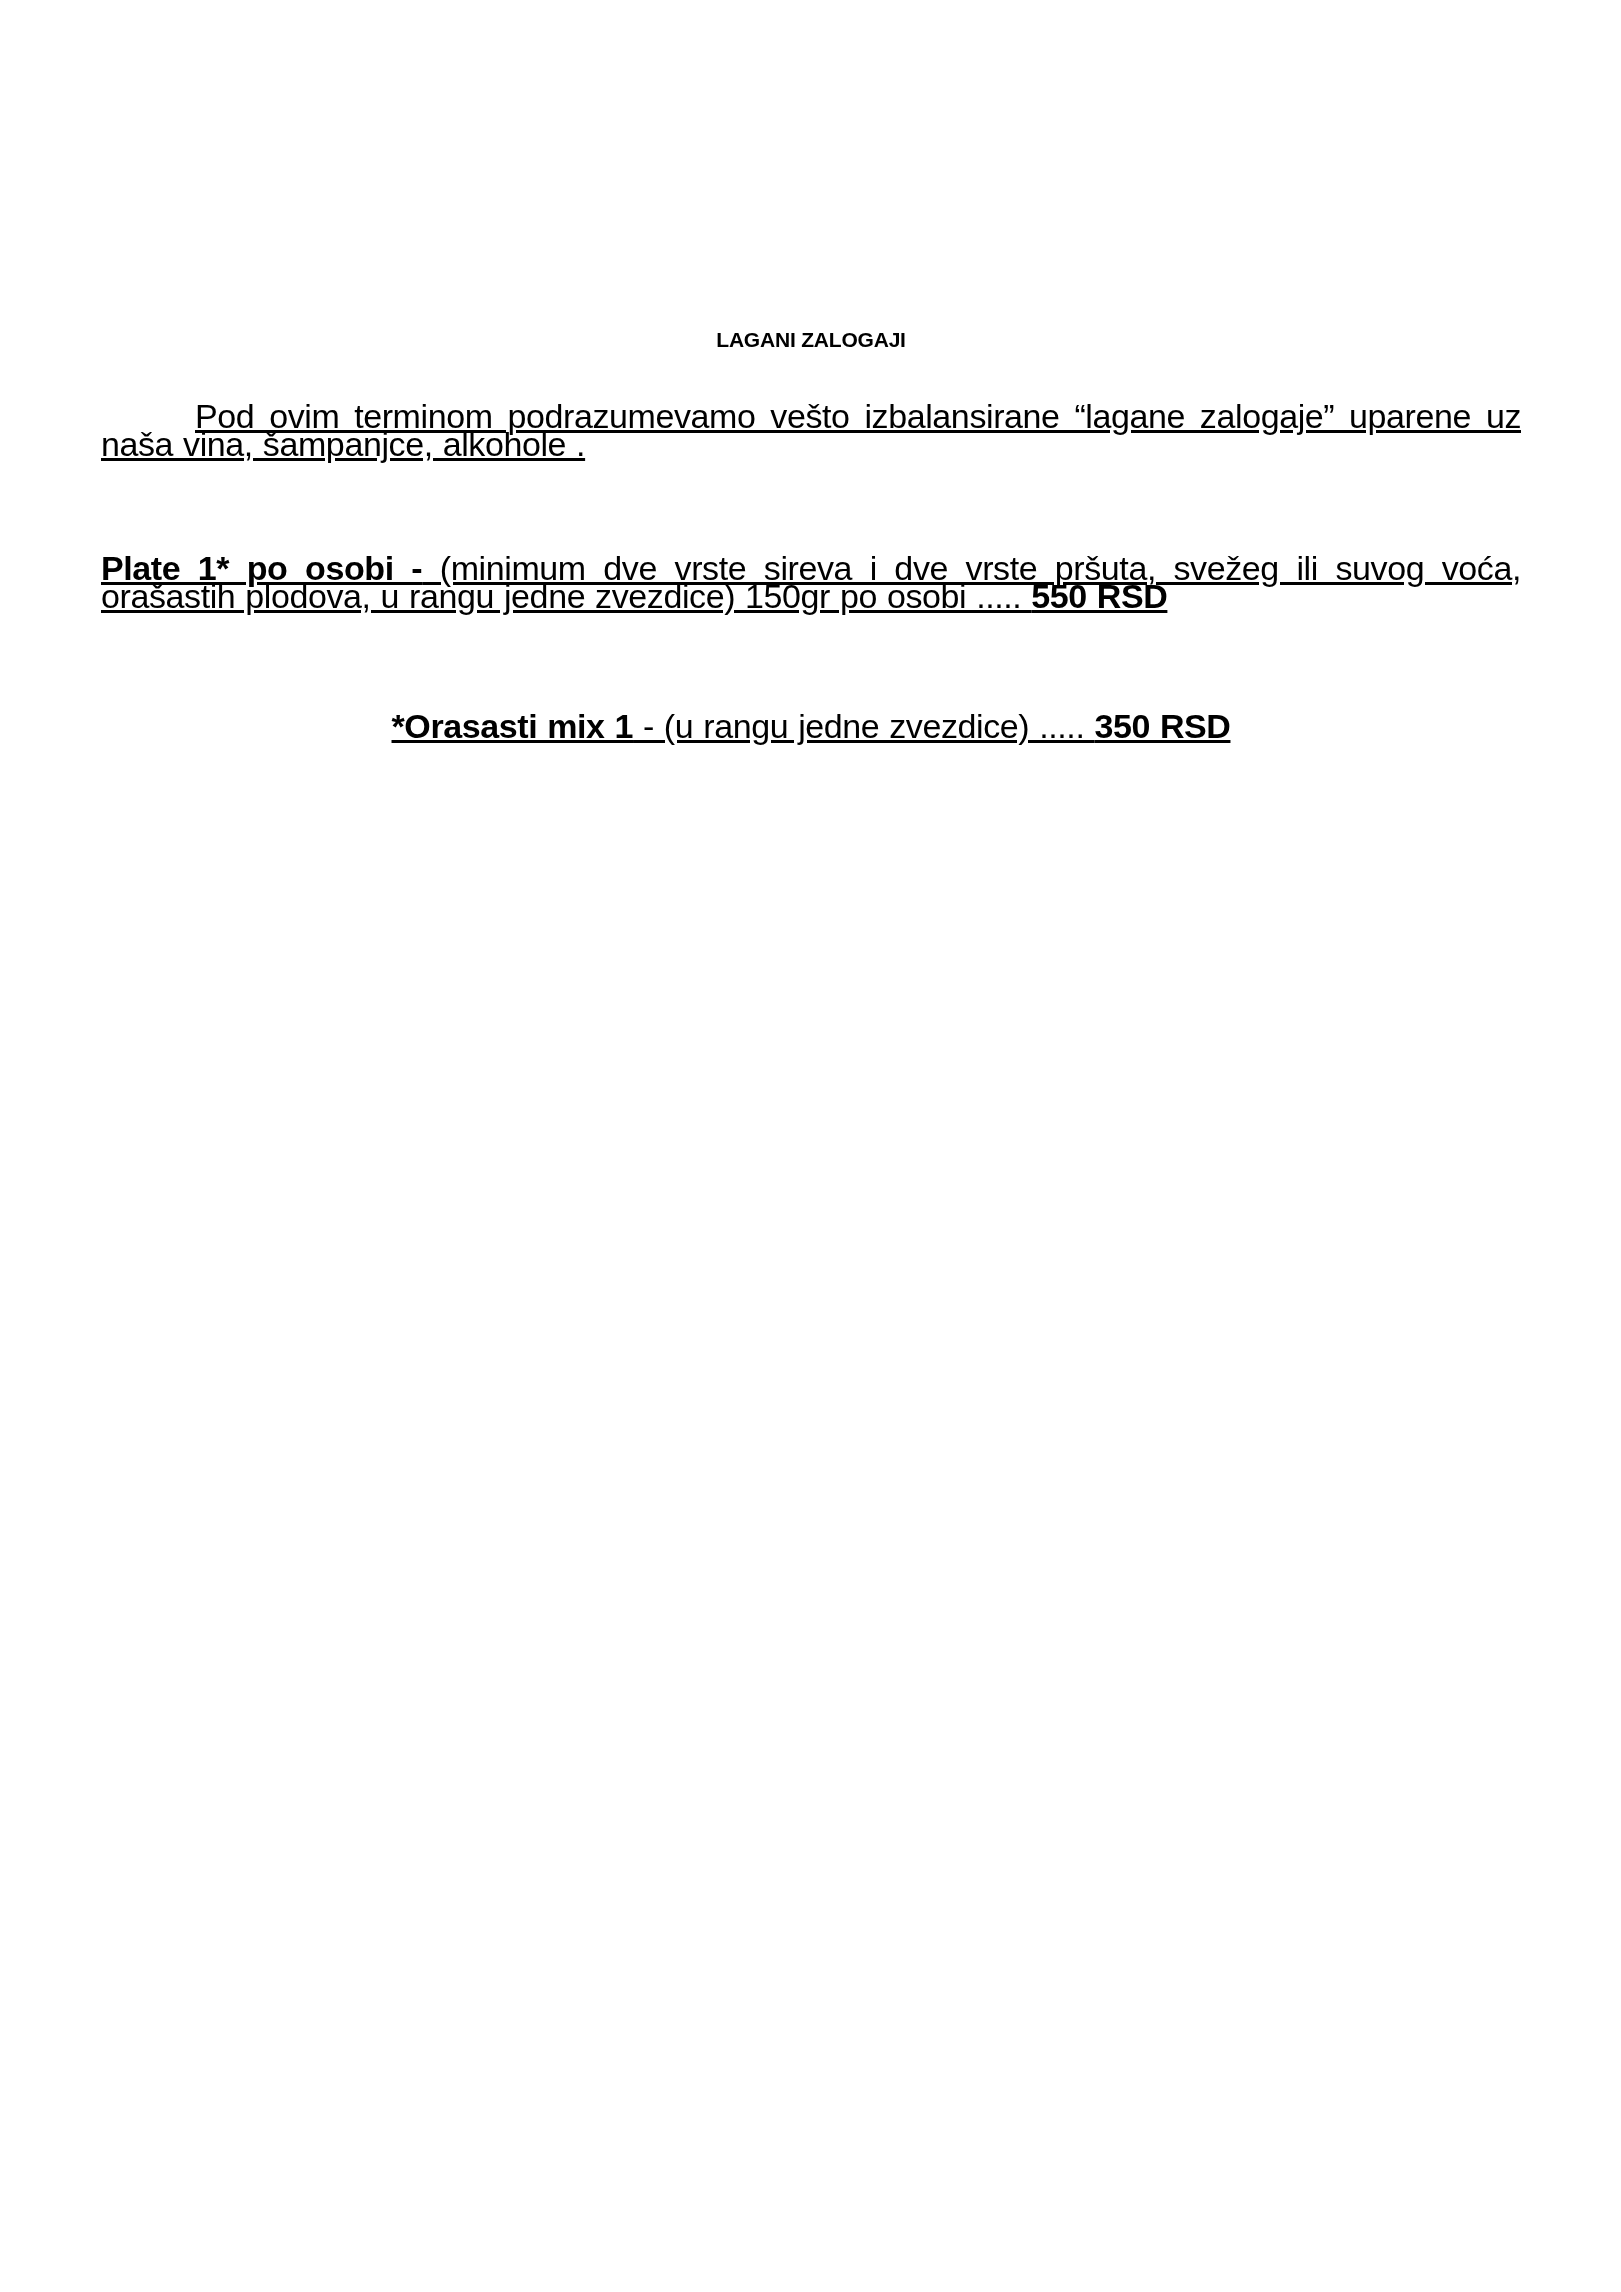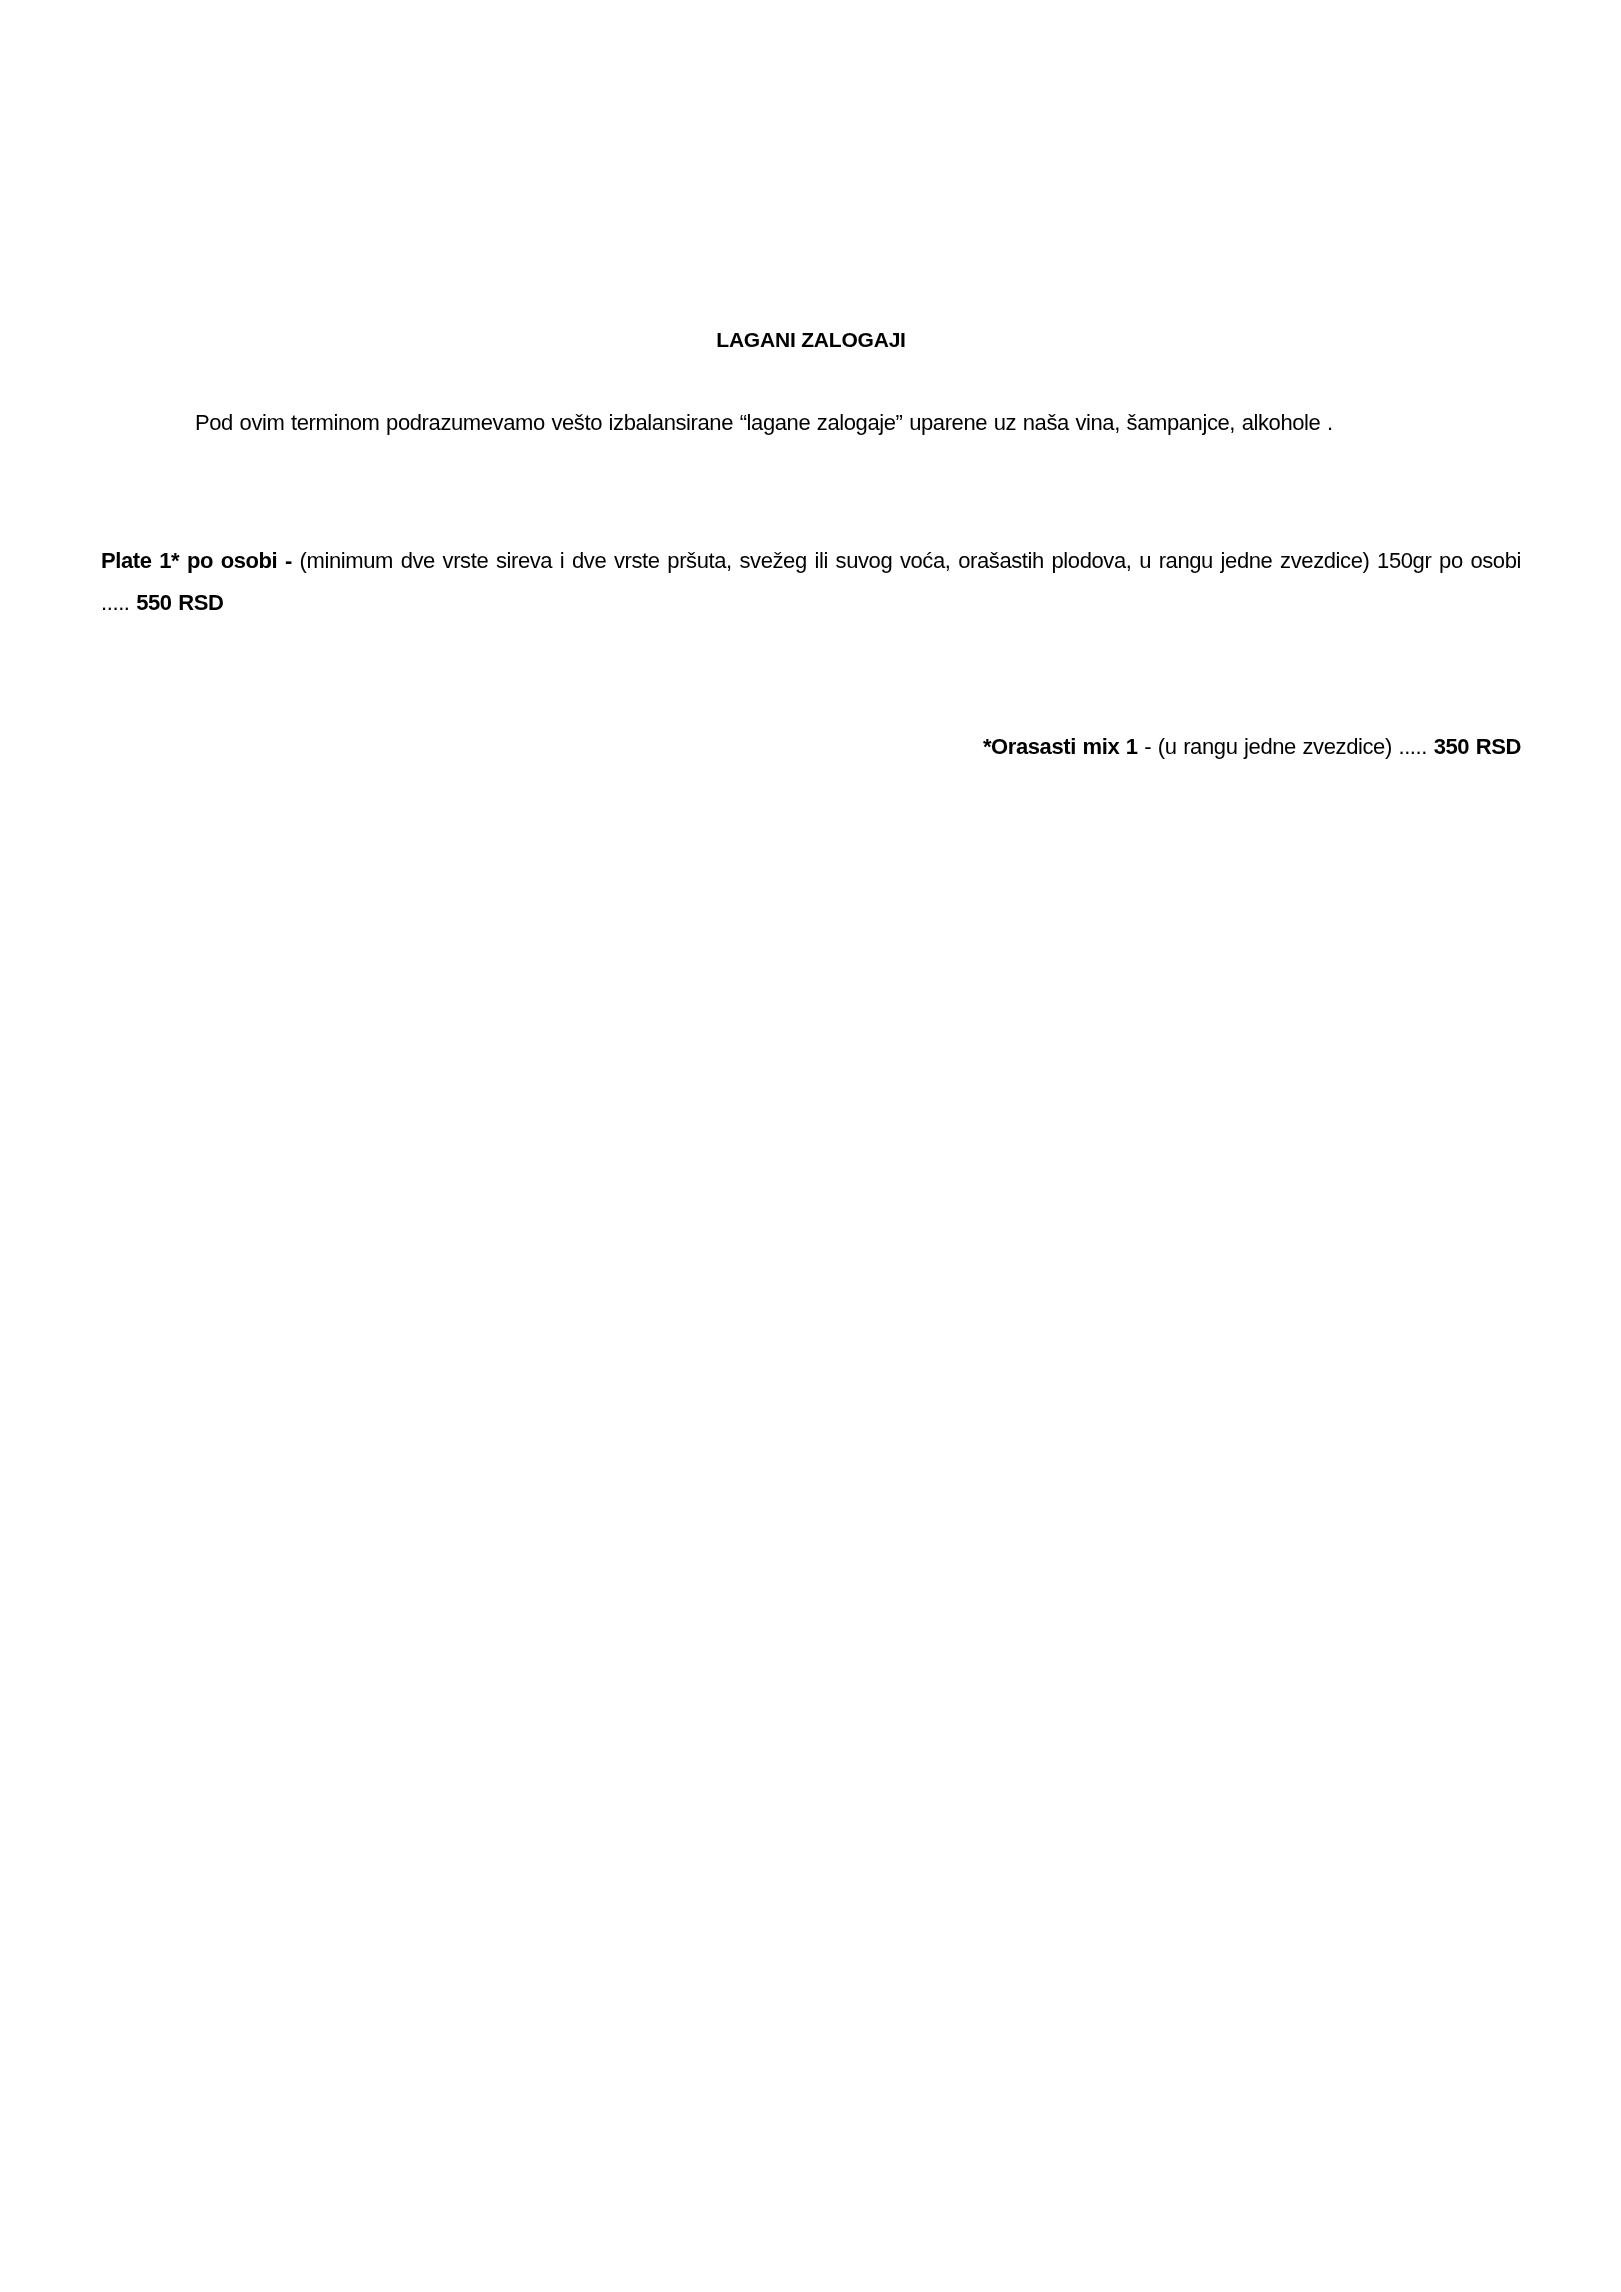--- a/index.html
+++ b/index.html
@@ -21,36 +21,37 @@
   }
   .title {
     margin-top: 321px;
     font-size: 21px;
     line-height: 38px;
     font-weight: 700;
     text-align: center;
     letter-spacing: -0.2px;
   }
   .bodytext {
-    font-size: 22px;
-    line-height: 42px;
+    font-size: 34px;
+    line-height: 28px;
     letter-spacing: -0.4px;
     word-spacing: 0.9px;
+    text-decoration: underline;
   }
   .intro {
     margin-top: 43px;
     text-align: justify;
     text-indent: 94px;
   }
   .item {
     text-align: justify;
   }
   .plate { margin-top: 21.5px; }
   .plate-first { margin-top: 96px; }
-  .extra { margin-top: 26px; text-align: right; }
+  .extra { margin-top: 26px; text-align: center; }
   .extra-first { margin-top: 102px; }
   .lead, .price { font-weight: 700; }
 </style>
 </head>
 <body>
 
 <div class="page">
 
   <h1 class="title">LAGANI ZALOGAJI</h1>
 

